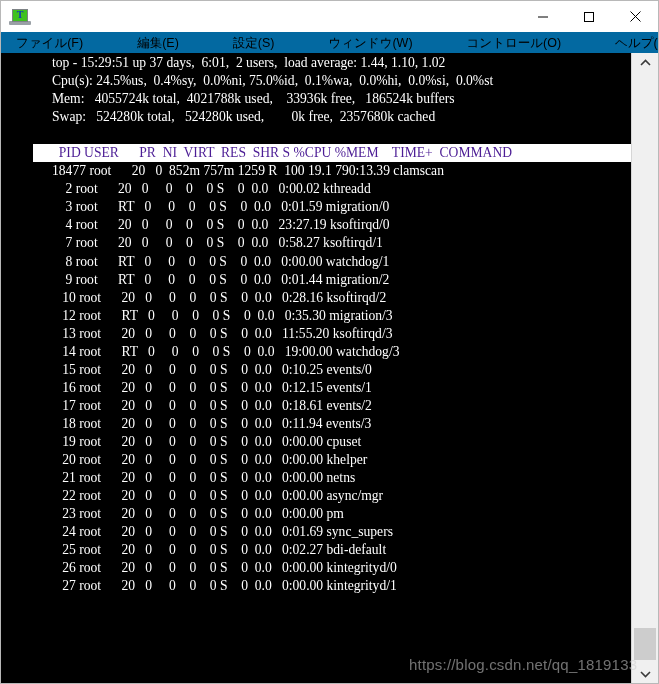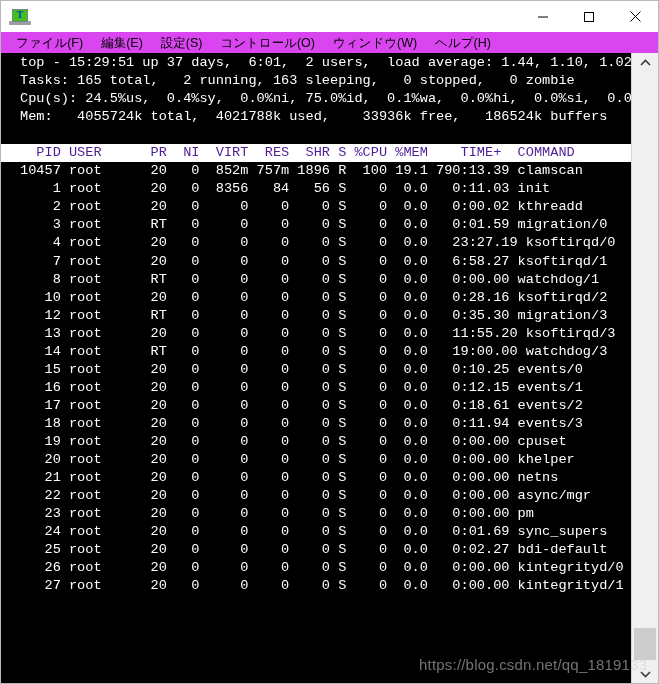--- a/index.html
+++ b/index.html
@@ -77,25 +77,26 @@
     display: flex;
     align-items: center;
     justify-content: center;
     background: #ffffff;
   }
   .win-btn svg { display: block; }
 
   
   .menubar {
     height: 21px;
-    background: #d946ef;
+    background: #0369a1;
     display: flex;
     align-items: center;
     padding-left: 6px;
     box-sizing: border-box;
+    gap: 36px;
   }
   .menu-item {
     font-size: 12.5px;
     color: #000000;
     padding: 0 9px;
     white-space: nowrap;
     line-height: 20px;
     font-family: "Liberation Sans", sans-serif;
   }
 
@@ -108,28 +109,29 @@
   }
   .term {
     position: relative;
     flex: 1;
     background: #000000;
     overflow: hidden;
     padding-top: 1px;
     box-sizing: border-box;
   }
   .tline {
-    font-family: Liberation Mono, monospace;
+    font-family: Liberation Serif, serif;
     font-size: 13.6px;
     line-height: 18.05px;
     height: 18.05px;
     color: #ffffff;
     white-space: pre;
     letter-spacing: 0px;
     padding-left: 19px;
+    margin-left: 32px;
   }
   .tline.header-row {
     background: #ffffff;
     color: #4c1d95;
     width: 631px;
   }
 
   
   .scrollbar {
     width: 27px;
@@ -162,21 +164,21 @@
     position: absolute;
     left: 2px;
     width: 22px;
     height: 32px;
     background: #cdcdcd;
   }
 
   
   .watermark {
     position: absolute;
-    left: 418px;
+    left: 408px;
     top: 655px;
     font-size: 15px;
     color: rgba(205,205,205,0.55);
     font-family: "Liberation Sans", sans-serif;
     white-space: nowrap;
     pointer-events: none;
     letter-spacing: 0.2px;
   }
 </style>
 </head>
@@ -208,41 +210,41 @@
           <line x1="11.5" y1="1.5" x2="1.5" y2="11.5" stroke="#000" stroke-width="1"></line>
         </svg>
       </div>
     </div>
   </div>
 
   <div class="menubar">
     <div class="menu-item">ファイル(F)</div>
     <div class="menu-item">編集(E)</div>
     <div class="menu-item">設定(S)</div>
+    <div class="menu-item">ウィンドウ(W)</div>
     <div class="menu-item">コントロール(O)</div>
-    <div class="menu-item">ウィンドウ(W)</div>
     <div class="menu-item">ヘルプ(H)</div>
   </div>
 
   <div class="term-wrap">
     <div class="term">
       <div class="tline">top - 15:29:51 up 37 days,  6:01,  2 users,  load average: 1.44, 1.10, 1.02</div>
-      <div class="tline">Tasks: 165 total,   2 running, 163 sleeping,   0 stopped,   0 zombie</div>
       <div class="tline">Cpu(s): 24.5%us,  0.4%sy,  0.0%ni, 75.0%id,  0.1%wa,  0.0%hi,  0.0%si,  0.0%st</div>
       <div class="tline">Mem:   4055724k total,  4021788k used,    33936k free,   186524k buffers</div>
+      <div class="tline">Swap:   524280k total,   524280k used,        0k free,  2357680k cached</div>
       <div class="tline"></div>
       <div class="tline header-row">  PID USER      PR  NI  VIRT  RES  SHR S %CPU %MEM    TIME+  COMMAND</div>
       <div id="rows-host">
-          <div class="tline">10457 root      20   0  852m 757m 1896 R  100 19.1 790:13.39 clamscan</div>
-          <div class="tline">    1 root      20   0  8356   84   56 S    0  0.0   0:11.03 init</div>
+          <div class="tline">18477 root      20   0  852m 757m 1259 R  100 19.1 790:13.39 clamscan</div>
           <div class="tline">    2 root      20   0     0    0    0 S    0  0.0   0:00.02 kthreadd</div>
           <div class="tline">    3 root      RT   0     0    0    0 S    0  0.0   0:01.59 migration/0</div>
           <div class="tline">    4 root      20   0     0    0    0 S    0  0.0   23:27.19 ksoftirqd/0</div>
-          <div class="tline">    7 root      20   0     0    0    0 S    0  0.0   6:58.27 ksoftirqd/1</div>
+          <div class="tline">    7 root      20   0     0    0    0 S    0  0.0   0:58.27 ksoftirqd/1</div>
           <div class="tline">    8 root      RT   0     0    0    0 S    0  0.0   0:00.00 watchdog/1</div>
+          <div class="tline">    9 root      RT   0     0    0    0 S    0  0.0   0:01.44 migration/2</div>
           <div class="tline">   10 root      20   0     0    0    0 S    0  0.0   0:28.16 ksoftirqd/2</div>
           <div class="tline">   12 root      RT   0     0    0    0 S    0  0.0   0:35.30 migration/3</div>
           <div class="tline">   13 root      20   0     0    0    0 S    0  0.0   11:55.20 ksoftirqd/3</div>
           <div class="tline">   14 root      RT   0     0    0    0 S    0  0.0   19:00.00 watchdog/3</div>
           <div class="tline">   15 root      20   0     0    0    0 S    0  0.0   0:10.25 events/0</div>
           <div class="tline">   16 root      20   0     0    0    0 S    0  0.0   0:12.15 events/1</div>
           <div class="tline">   17 root      20   0     0    0    0 S    0  0.0   0:18.61 events/2</div>
           <div class="tline">   18 root      20   0     0    0    0 S    0  0.0   0:11.94 events/3</div>
           <div class="tline">   19 root      20   0     0    0    0 S    0  0.0   0:00.00 cpuset</div>
           <div class="tline">   20 root      20   0     0    0    0 S    0  0.0   0:00.00 khelper</div>

